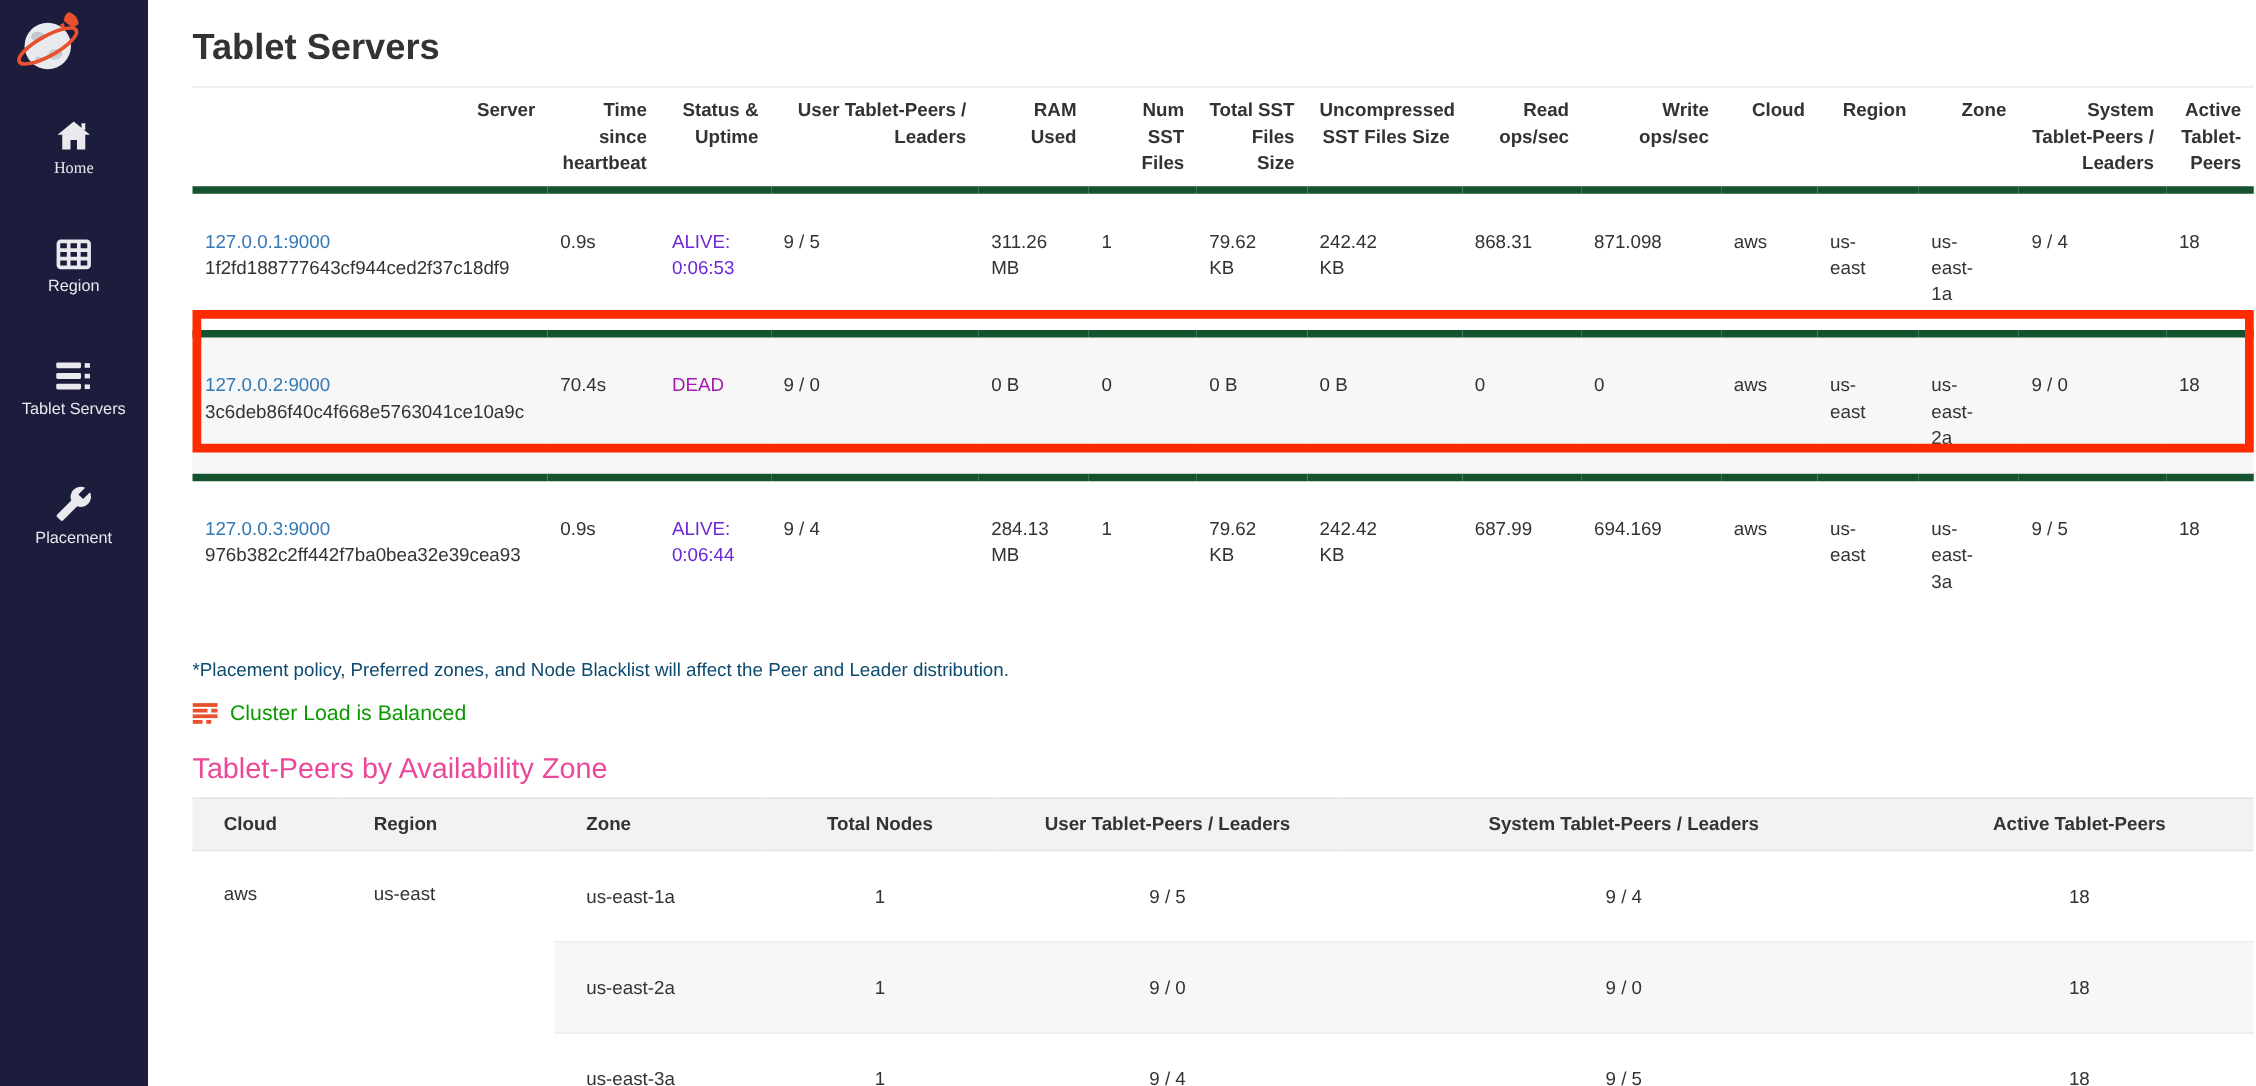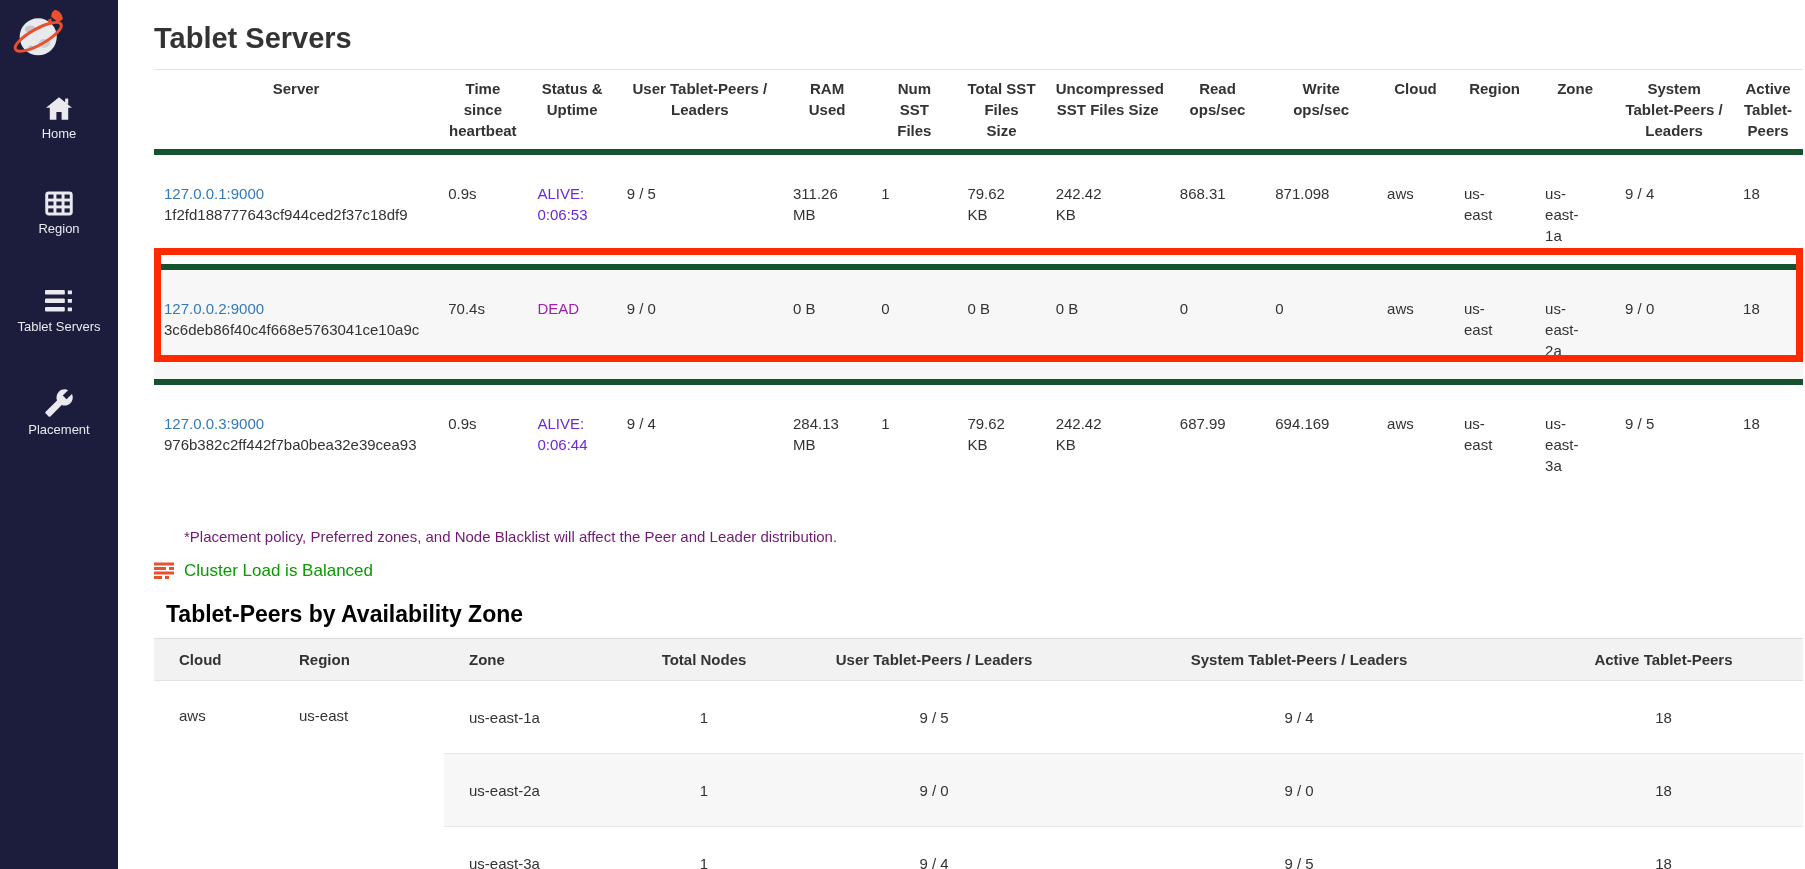--- a/index.html
+++ b/index.html
@@ -14,57 +14,57 @@
   .sidebar {
     position:fixed; left:0; top:0; width:118px; height:869px;
     background:#1c1c3c; z-index:10;
   }
   .logo { position:absolute; top:8px; left:12px; width:58px; height:52px; }
   .nav-item {
     position:absolute; left:0; width:118px; text-align:center;
     color:#e9e9ee; font-size:13px; cursor:pointer;
   }
   .nav-item .icn { display:block; margin:0 auto 4px; }
-  .nav-home     { top:96px;  }
+  .nav-home     { top:96px;font-family:Liberation Serif, serif;  }
   .nav-tables   { top:190px; }
   .nav-tservers { top:287px; }
   .nav-utils    { top:388px; }
 
   
   .main { position:absolute; left:118px; top:0; width:1687px; padding-left:36px; }
   h1 { font-size:29px; font-weight:bold; margin:22px 0 14px; color:#333; }
-  h2 { font-size:23px; font-weight:bold; margin:20px 12px 10px; color:#000000; }
+  h2 { font-size:23px; font-weight:normal; margin:20px 0 10px; color:#ec4899; }
 
   table { border-collapse:collapse; table-layout:fixed; width:1649px; font-size:15px; color:#333; }
   a { color:#337ab7; text-decoration:none; }
 
   
   .t1wrap { position:relative; width:1649px; }
   .t1 { border-top:1px solid #e3e3e3; }
   .t1 th {
-    text-align:center; vertical-align:top; font-weight:bold;
+    text-align:right; vertical-align:top; font-weight:bold;
     padding:8px 10px; line-height:21px; height:72px;
     border-bottom:1px solid #d8d8d8;
   }
   .t1 td {
     vertical-align:top; padding:28px 10px 18px; line-height:21px;
     height:109px; border-top:6px solid #14532d;
   }
   .t1 tr.striped td { background:#f7f7f7; }
   .status-alive { color:#6d28d9; }
   .status-dead  { color:#a21caf; }
   .num-unit  { display:inline-block; max-width:56px; }
   .zone-wrap { display:inline-block; max-width:48px; }
   .region-wrap { display:inline-block; max-width:36px; }
   .red-box {
     position:absolute; left:0; top:179px; width:1649px; height:114px;
     border:7px solid #ff2a00; pointer-events:none; z-index:5;
   }
 
-  .footnote { margin-top:34px; font-size:15px; color:#701a75;margin-left:30px; }
+  .footnote { margin-top:34px; font-size:15px; color:#0c4a6e; }
 
   .cluster-status {
     margin-top:16px; display:flex; align-items:center; gap:9px;
     font-size:17px; font-weight:normal; color:#0a9a00;
   }
 
   
   .t2 { border-top:1px solid #dddddd; }
   .t2 th {
     background:#f2f2f2; font-weight:bold; height:42px;

